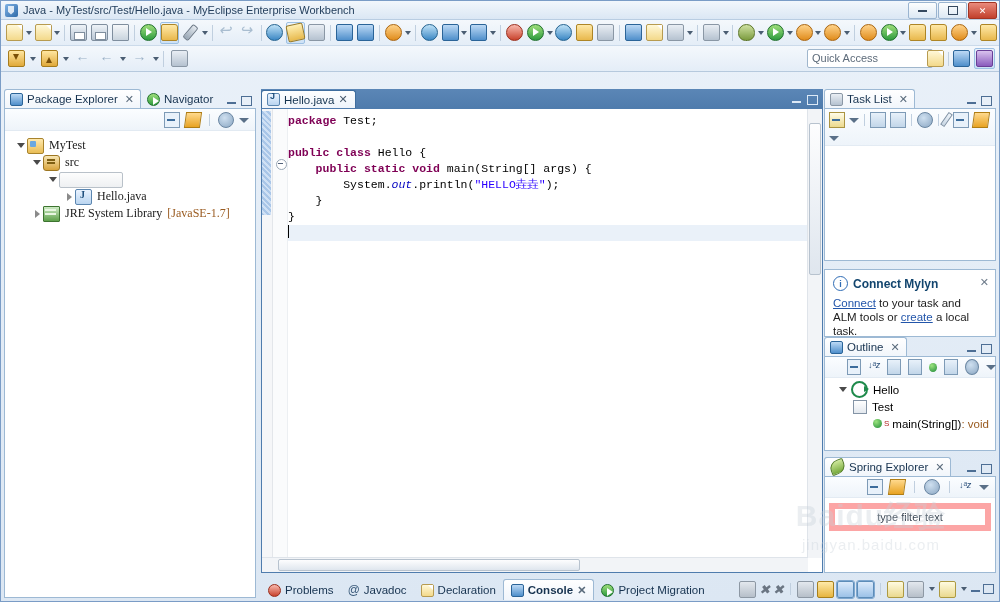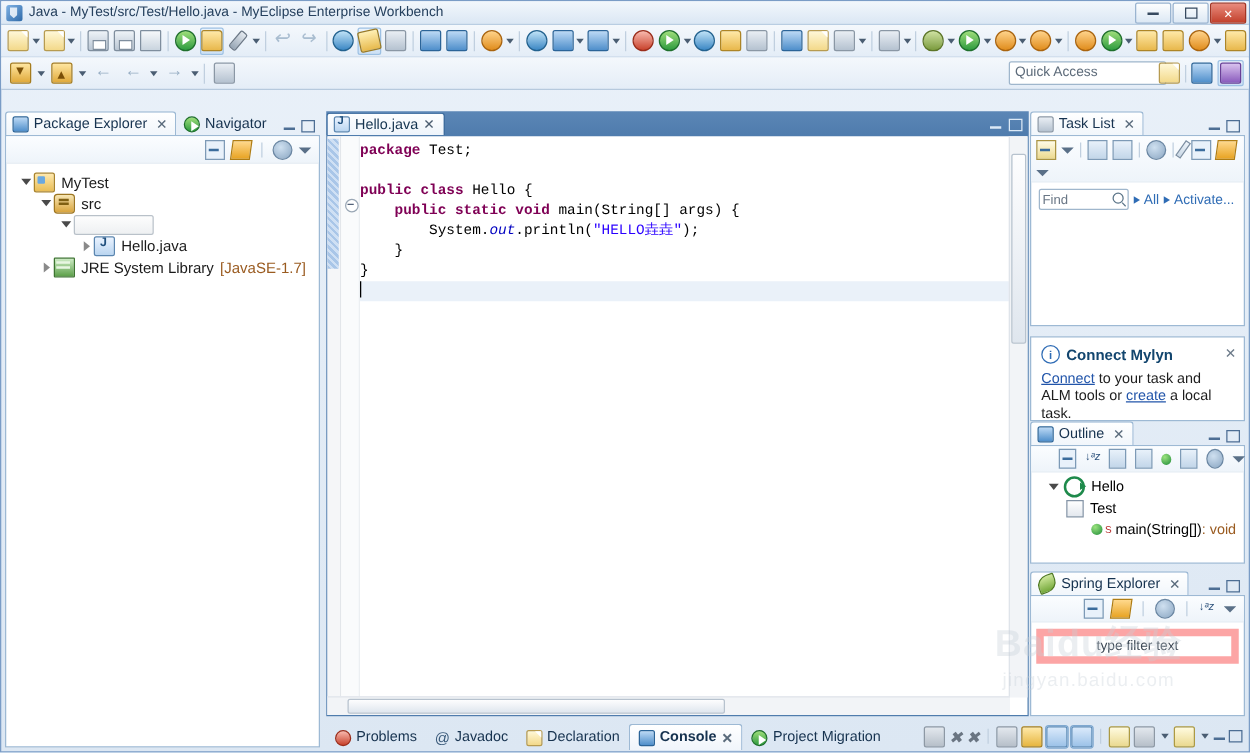--- a/index.html
+++ b/index.html
@@ -108,21 +108,21 @@
     border-bottom:1px solid #e2eaf2;}
   .mini{width:14px;height:14px;position:relative;display:block;}
   .m-collapse{border:1px solid #7d9ab6;background:#e8f1fa;}
   .m-collapse:after{content:"";position:absolute;left:2px;top:6px;width:8px;height:2px;background:#3b6c9c;}
   .m-link{background:linear-gradient(#ffd98d,#e8a322);border:1px solid #b07d13;transform:skewX(-8deg);}
   .m-view{background:radial-gradient(circle at 40% 35%,#cfe0f0,#8aa6c2);border-radius:50%;border:1px solid #6a86a2;}
   .m-menu{width:10px;height:10px;}
   .m-menu:after{content:"";position:absolute;left:0;top:3px;border-left:5px solid transparent;border-right:5px solid transparent;border-top:5px solid #5a7088;}
   .m-sort{background:linear-gradient(#e8f1fa,#c2d6e9);border:1px solid #7d9ab6;}
 
-  .tree{padding:6px 0 0 0;font-size:12px;color:#1a1a1a;}
+  .tree{padding:6px 0 0 0;font-size:12px;color:#1a1a1a;font-family:Liberation Serif, serif;}
   .trow{display:flex;align-items:center;height:17px;padding-left:6px;white-space:nowrap;}
   .twist{width:12px;height:12px;display:flex;align-items:center;justify-content:center;flex:none;}
   .twist.open:after{content:"";border-left:4px solid transparent;border-right:4px solid transparent;border-top:5px solid #4a4a4a;}
   .twist.closed:after{content:"";border-top:4px solid transparent;border-bottom:4px solid transparent;border-left:5px solid #8a8a8a;}
   .tico{width:15px;height:14px;margin-right:4px;flex:none;position:relative;}
   .ic-proj{background:linear-gradient(#ffe9ae,#e9bd55);border:1px solid #a8832c;border-radius:2px;}
   .ic-proj:after{content:"";position:absolute;left:2px;top:2px;width:6px;height:6px;background:#6aa8e0;border-radius:1px;}
   .ic-pkgroot{background:linear-gradient(#f7e6b4,#d9a43c);border:1px solid #9d7622;border-radius:3px;}
   .ic-pkgroot:after{content:"";position:absolute;left:3px;top:3px;width:8px;height:2px;background:#7f5f12;box-shadow:0 3px 0 #7f5f12;}
   .ic-jfile{background:linear-gradient(#eaf3ff,#bad5f0);border:1px solid #5b86b0;border-radius:2px;}
@@ -558,34 +558,20 @@
             <i class="mini m-sort"></i>
             <i class="mini m-sort"></i>
             <span class="sep" style="height:12px;margin:0 1px"></span>
             <i class="mini m-view"></i>
             <span class="sep" style="height:12px;margin:0 1px"></span>
             <i class="mini" style="background:linear-gradient(#eef4fa,#c9d7e5);transform:rotate(35deg);width:3px;height:13px;border:1px solid #7d8fa2"></i>
             <i class="mini m-collapse"></i>
             <i class="mini m-link"></i>
             <i class="mini m-menu" style="margin-left:0"></i>
           </div>
-          <div class="tl-find">
-            <div class="findbox">
-              <span>Find</span>
-              <span class="mag"></span>
-            </div>
-            <div class="flt">
-              <span class="tri"></span>
-              <span>All</span>
-            </div>
-            <div class="flt">
-              <span class="tri"></span>
-              <span>Activate...</span>
-            </div>
-          </div>
         </div>
       </div>
 
       <div class="mylyn" style="top:180px;height:52px">
         <div class="hdr">
           <span class="infoic">i</span>
           <span>Connect Mylyn</span>
         </div>
         <span class="cls">✕</span>
         <div class="txt"><a class="lnk" href="#">Connect</a><span> to your task and ALM tools or </span><a class="lnk" href="#">create</a><span> a local task.</span></div>

